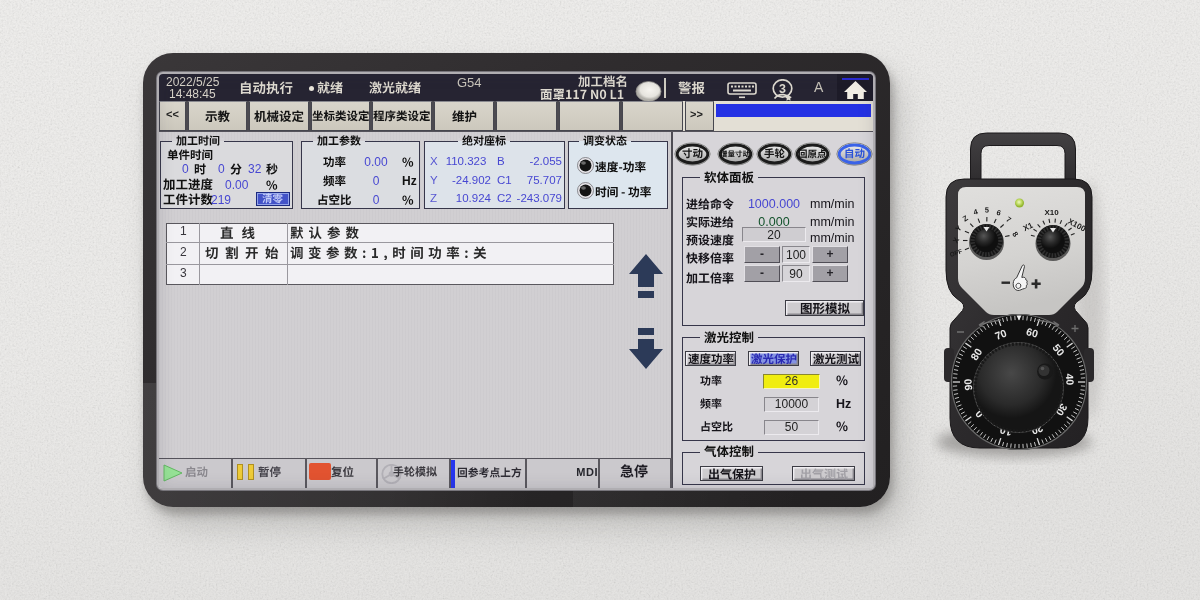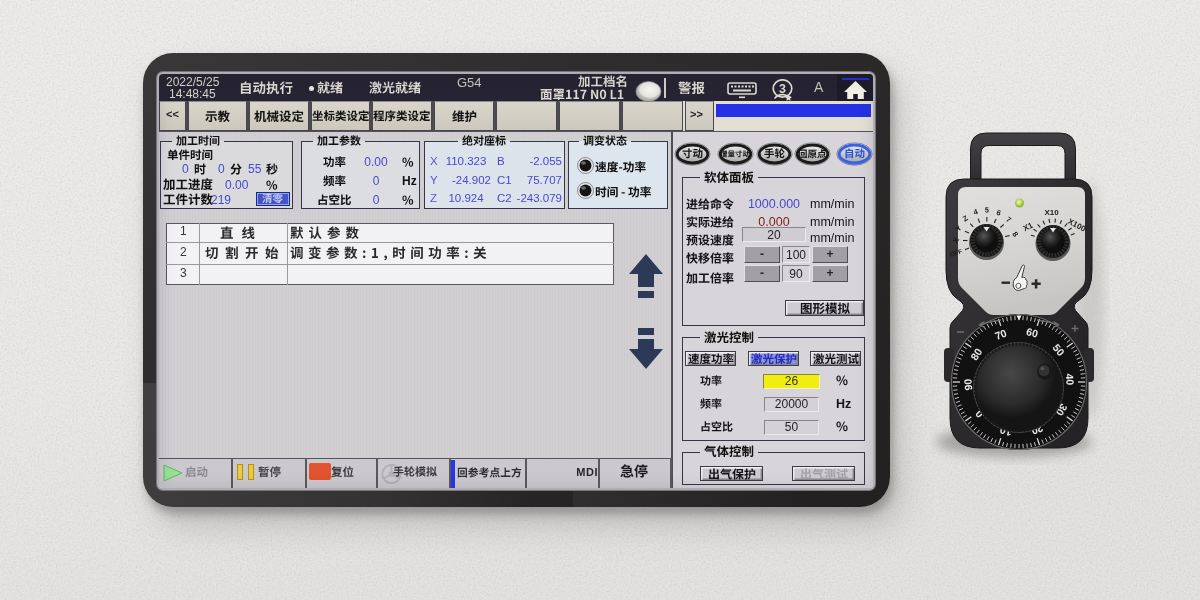--- a/index.html
+++ b/index.html
@@ -138,21 +138,21 @@
       <path d="M2.9 5.3H5.0V6.1H2.9ZM6.4 5.3H8.6V6.1H6.4ZM2.9 3.4H5.0V4.2H2.9ZM6.4 3.4H8.6V4.2H6.4ZM7.8 0.4C7.6 1.0 7.2 1.7 6.8 2.3H4.4L4.9 2.1C4.6 1.6 4.1 0.9 3.7 0.4L2.5 0.9C2.8 1.3 3.2 1.9 3.4 2.3H1.6V7.2H5.0V7.9H0.6V9.2H5.0V11.1H6.4V9.2H11.0V7.9H6.4V7.2H10.1V2.3H8.4C8.7 1.9 9.1 1.4 9.4 0.9Z M15.1 5.9V7.3H18.3V11.1H19.6V7.3H22.6V5.9H19.6V3.9H22.1V2.6H19.6V0.5H18.3V2.6H17.3C17.4 2.1 17.5 1.7 17.6 1.3L16.3 1.0C16.0 2.4 15.6 3.9 14.9 4.8C15.3 4.9 15.9 5.2 16.1 5.4C16.4 5.0 16.6 4.5 16.8 3.9H18.3V5.9ZM14.3 0.4C13.7 2.0 12.7 3.7 11.7 4.7C11.9 5.1 12.3 5.8 12.5 6.2C12.7 5.9 12.9 5.6 13.1 5.3V11.1H14.5V3.3C14.9 2.5 15.3 1.6 15.6 0.8Z M28.3 5.2C28.8 6.0 29.6 7.2 29.9 7.8L31.1 7.1C30.8 6.5 30.0 5.4 29.4 4.6ZM26.4 5.7V7.8H25.0V5.7ZM26.4 4.5H25.0V2.5H26.4ZM23.8 1.3V9.9H25.0V9.0H27.7V1.3ZM31.6 0.4V2.5H28.2V3.8H31.6V9.3C31.6 9.5 31.5 9.6 31.2 9.6C31.0 9.6 30.1 9.6 29.3 9.6C29.5 10.0 29.8 10.6 29.8 11.0C31.0 11.0 31.8 10.9 32.3 10.7C32.8 10.5 33.0 10.1 33.0 9.3V3.8H34.2V2.5H33.0V0.4Z M35.3 3.1V11.1H36.7V3.1ZM35.5 1.1C36.0 1.6 36.6 2.4 36.8 2.9L38.0 2.2C37.7 1.6 37.1 0.9 36.6 0.4ZM39.1 6.9H41.4V8.0H39.1ZM39.1 4.7H41.4V5.8H39.1ZM37.9 3.6V9.1H42.7V3.6ZM38.4 0.9V2.2H43.9V9.7C43.9 9.8 43.8 9.9 43.7 9.9C43.5 9.9 43.1 9.9 42.7 9.8C42.9 10.2 43.1 10.7 43.1 11.1C43.9 11.1 44.4 11.1 44.8 10.8C45.2 10.6 45.3 10.3 45.3 9.7V0.9Z" fill="#111"></path>
     </svg>
 <div style="position:absolute;left:23.0px;top:89.4px;font:normal 12px 'Liberation Sans',sans-serif;line-height:1;color:#4747d2;white-space:nowrap">0</div>
 <svg style="position:absolute;left:35.0px;top:88.5px" width="12.0" height="13.0" viewBox="0 0 12.0 13.0">
       <path d="M5.5 5.4C6.1 6.3 6.9 7.5 7.2 8.2L8.5 7.4C8.1 6.8 7.3 5.6 6.7 4.8ZM3.6 5.9V8.1H2.1V5.9ZM3.6 4.7H2.1V2.6H3.6ZM0.8 1.3V10.4H2.1V9.4H4.9V1.3ZM9.0 0.4V2.6H5.4V4.0H9.0V9.7C9.0 9.9 8.9 10.0 8.6 10.0C8.3 10.0 7.5 10.0 6.6 10.0C6.8 10.4 7.1 11.1 7.1 11.4C8.3 11.5 9.2 11.4 9.7 11.2C10.2 11.0 10.4 10.6 10.4 9.7V4.0H11.7V2.6H10.4V0.4Z" fill="#111"></path>
     </svg>
 <div style="position:absolute;left:59.0px;top:89.4px;font:normal 12px 'Liberation Sans',sans-serif;line-height:1;color:#4747d2;white-space:nowrap">0</div>
 <svg style="position:absolute;left:71.0px;top:88.5px" width="12.0" height="13.0" viewBox="0 0 12.0 13.0">
       <path d="M8.3 0.5 6.9 1.0C7.5 2.3 8.4 3.7 9.3 4.8H3.0C3.9 3.7 4.7 2.4 5.2 1.0L3.7 0.5C3.0 2.3 1.8 4.0 0.4 5.0C0.7 5.3 1.3 5.9 1.6 6.2C1.9 6.0 2.1 5.7 2.3 5.5V6.2H4.3C4.0 7.9 3.4 9.5 0.7 10.4C1.0 10.7 1.4 11.3 1.6 11.7C4.7 10.5 5.5 8.5 5.8 6.2H8.3C8.2 8.6 8.1 9.7 7.8 9.9C7.7 10.1 7.6 10.1 7.4 10.1C7.1 10.1 6.4 10.1 5.8 10.0C6.0 10.5 6.2 11.1 6.2 11.5C6.9 11.5 7.6 11.5 8.1 11.5C8.5 11.4 8.9 11.3 9.2 10.9C9.6 10.4 9.7 9.0 9.8 5.4V5.4C10.1 5.6 10.3 5.8 10.5 6.1C10.8 5.7 11.3 5.1 11.7 4.8C10.4 3.8 9.0 2.0 8.3 0.5Z" fill="#111"></path>
     </svg>
-<div style="position:absolute;left:89.0px;top:89.4px;font:normal 12px 'Liberation Sans',sans-serif;line-height:1;color:#4747d2;white-space:nowrap">55</div>
+<div style="position:absolute;left:89.0px;top:89.4px;font:normal 12px 'Liberation Sans',sans-serif;line-height:1;color:#4747d2;white-space:nowrap">32</div>
 <svg style="position:absolute;left:107.0px;top:88.5px" width="12.0" height="13.0" viewBox="0 0 12.0 13.0">
       <path d="M5.7 2.4C5.6 3.7 5.3 5.0 4.9 5.9C5.2 6.0 5.8 6.3 6.1 6.5C6.5 5.5 6.9 4.0 7.0 2.7ZM9.2 2.6C9.7 3.6 10.2 5.0 10.3 5.9L11.6 5.4C11.4 4.5 11.0 3.2 10.4 2.1ZM9.9 6.3C9.0 8.7 7.2 9.8 4.3 10.3C4.6 10.6 4.9 11.2 5.0 11.6C8.3 10.8 10.3 9.5 11.3 6.7ZM7.5 0.4V7.8H8.8V0.4ZM4.4 0.5C3.4 0.9 1.8 1.2 0.5 1.5C0.6 1.8 0.8 2.3 0.9 2.6C1.3 2.5 1.8 2.4 2.2 2.4V3.7H0.4V5.1H2.0C1.6 6.2 0.9 7.5 0.2 8.3C0.5 8.7 0.8 9.3 0.9 9.7C1.4 9.1 1.8 8.2 2.2 7.3V11.6H3.6V6.8C3.9 7.3 4.2 7.8 4.3 8.1L5.1 7.0C4.9 6.7 3.9 5.6 3.6 5.3V5.1H5.1V3.7H3.6V2.1C4.2 2.0 4.7 1.8 5.2 1.6Z" fill="#111"></path>
     </svg>
 <svg style="position:absolute;left:4.0px;top:104.0px" width="50.0" height="13.5" viewBox="0 0 50.0 13.5">
       <path d="M7.0 1.8V11.9H8.4V11.0H10.0V11.8H11.5V1.8ZM8.4 9.6V3.3H10.0V9.6ZM2.1 0.6 2.1 2.6H0.6V4.1H2.1C2.0 7.0 1.7 9.4 0.2 11.0C0.6 11.2 1.1 11.8 1.4 12.1C3.0 10.3 3.4 7.4 3.5 4.1H4.8C4.7 8.3 4.6 9.8 4.4 10.2C4.2 10.4 4.1 10.4 4.0 10.4C3.7 10.4 3.3 10.4 2.8 10.4C3.0 10.8 3.2 11.4 3.2 11.9C3.8 11.9 4.3 11.9 4.7 11.8C5.1 11.7 5.4 11.6 5.7 11.2C6.1 10.6 6.2 8.7 6.3 3.3C6.3 3.1 6.3 2.6 6.3 2.6H3.6L3.6 0.6Z M13.1 9.7V11.2H24.5V9.7H19.6V3.2H23.8V1.7H13.8V3.2H17.9V9.7Z M25.8 1.4C26.4 2.1 27.3 3.0 27.7 3.6L28.8 2.6C28.4 2.1 27.5 1.2 26.8 0.6ZM33.7 0.7V2.5H32.3V0.7H30.8V2.5H29.2V4.0H30.8V4.8C30.8 5.1 30.8 5.4 30.8 5.7H29.1V7.2H30.6C30.4 7.9 30.0 8.6 29.3 9.1C29.6 9.3 30.2 9.9 30.4 10.2C31.4 9.4 31.9 8.3 32.1 7.2H33.7V10.0H35.2V7.2H36.9V5.7H35.2V4.0H36.6V2.5H35.2V0.7ZM32.3 4.0H33.7V5.7H32.3C32.3 5.4 32.3 5.1 32.3 4.8ZM28.5 4.9H25.5V6.3H27.0V9.4C26.5 9.6 25.9 10.1 25.3 10.7L26.3 12.1C26.7 11.4 27.3 10.5 27.7 10.5C27.9 10.5 28.4 10.9 28.9 11.2C29.9 11.7 30.9 11.9 32.5 11.9C33.8 11.9 35.9 11.8 36.8 11.8C36.8 11.3 37.0 10.6 37.2 10.2C35.9 10.4 33.9 10.5 32.6 10.5C31.2 10.5 30.0 10.4 29.2 9.9C28.9 9.8 28.6 9.6 28.5 9.5Z M42.3 3.1V4.0H40.6V5.1H42.3V7.1H47.5V5.1H49.3V4.0H47.5V3.1H46.0V4.0H43.7V3.1ZM46.0 5.1V6.0H43.7V5.1ZM46.4 8.8C46.0 9.2 45.4 9.5 44.8 9.8C44.1 9.5 43.6 9.2 43.1 8.8ZM40.7 7.6V8.8H42.1L41.6 9.0C42.0 9.5 42.5 10.0 43.1 10.3C42.2 10.6 41.2 10.7 40.1 10.8C40.3 11.1 40.6 11.7 40.7 12.0C42.1 11.9 43.5 11.6 44.7 11.2C45.9 11.7 47.2 12.0 48.8 12.1C49.0 11.7 49.3 11.1 49.6 10.8C48.5 10.7 47.4 10.6 46.5 10.3C47.4 9.8 48.2 9.0 48.7 8.0L47.8 7.5L47.5 7.6ZM43.3 0.6C43.4 0.9 43.5 1.2 43.6 1.5H38.9V4.8C38.9 6.7 38.8 9.5 37.8 11.4C38.2 11.6 38.9 11.9 39.2 12.1C40.2 10.1 40.4 6.9 40.4 4.8V2.8H49.4V1.5H45.3C45.2 1.1 45.0 0.6 44.8 0.3Z" fill="#111"></path>
     </svg>
 <div style="position:absolute;left:66.0px;top:104.9px;font:normal 12px 'Liberation Sans',sans-serif;line-height:1;color:#4747d2;white-space:nowrap">0.00</div>
 <svg style="position:absolute;left:107.0px;top:104.5px" width="11.6" height="13.0" viewBox="0 0 11.6 13.0">
       <path d="M2.5 7.1C3.8 7.1 4.7 6.1 4.7 4.3C4.7 2.5 3.8 1.5 2.5 1.5C1.3 1.5 0.4 2.5 0.4 4.3C0.4 6.1 1.3 7.1 2.5 7.1ZM2.5 6.1C2.0 6.1 1.6 5.6 1.6 4.3C1.6 3.0 2.0 2.5 2.5 2.5C3.1 2.5 3.5 3.0 3.5 4.3C3.5 5.6 3.1 6.1 2.5 6.1ZM2.8 10.7H3.9L8.7 1.5H7.7ZM9.0 10.7C10.3 10.7 11.2 9.7 11.2 7.9C11.2 6.1 10.3 5.1 9.0 5.1C7.7 5.1 6.8 6.1 6.8 7.9C6.8 9.7 7.7 10.7 9.0 10.7ZM9.0 9.7C8.5 9.7 8.1 9.2 8.1 7.9C8.1 6.6 8.5 6.1 9.0 6.1C9.5 6.1 9.9 6.6 9.9 7.9C9.9 9.2 9.5 9.7 9.0 9.7Z" fill="#111"></path>
     </svg>
@@ -197,21 +197,21 @@
     </svg>
 <div style="position:absolute;left:271.0px;top:82.0px;font:normal 11.5px 'Liberation Sans',sans-serif;line-height:1;color:#5757d2;white-space:nowrap">X</div>
 <div style="position:absolute;left:282.0px;top:82.0px;width:50px;text-align:center;font:normal 11.5px 'Liberation Sans',sans-serif;line-height:1;color:#4747d2;white-space:nowrap">110.323</div>
 <div style="position:absolute;left:338.0px;top:82.0px;font:normal 11.5px 'Liberation Sans',sans-serif;line-height:1;color:#4747d2;white-space:nowrap">B</div>
 <div style="position:absolute;left:352.0px;top:82.0px;width:51px;text-align:right;font:normal 11.5px 'Liberation Sans',sans-serif;line-height:1;color:#4747d2;white-space:nowrap">-2.055</div>
 <div style="position:absolute;left:271.0px;top:100.7px;font:normal 11.5px 'Liberation Sans',sans-serif;line-height:1;color:#5757d2;white-space:nowrap">Y</div>
 <div style="position:absolute;left:282.0px;top:100.7px;width:50px;text-align:right;font:normal 11.5px 'Liberation Sans',sans-serif;line-height:1;color:#4747d2;white-space:nowrap">-24.902</div>
 <div style="position:absolute;left:338.0px;top:100.7px;font:normal 11.5px 'Liberation Sans',sans-serif;line-height:1;color:#4747d2;white-space:nowrap">C1</div>
 <div style="position:absolute;left:352.0px;top:100.7px;width:51px;text-align:right;font:normal 11.5px 'Liberation Sans',sans-serif;line-height:1;color:#4747d2;white-space:nowrap">75.707</div>
 <div style="position:absolute;left:271.0px;top:119.4px;font:normal 11.5px 'Liberation Sans',sans-serif;line-height:1;color:#5757d2;white-space:nowrap">Z</div>
-<div style="position:absolute;left:282.0px;top:119.4px;width:50px;text-align:center;font:normal 11.5px 'Liberation Sans',sans-serif;line-height:1;color:#4747d2;white-space:nowrap">10.924</div>
+<div style="position:absolute;left:282.0px;top:119.4px;width:50px;text-align:right;font:normal 11.5px 'Liberation Sans',sans-serif;line-height:1;color:#4747d2;white-space:nowrap">10.924</div>
 <div style="position:absolute;left:338.0px;top:119.4px;font:normal 11.5px 'Liberation Sans',sans-serif;line-height:1;color:#4747d2;white-space:nowrap">C2</div>
 <div style="position:absolute;left:352.0px;top:119.4px;width:51px;text-align:right;font:normal 11.5px 'Liberation Sans',sans-serif;line-height:1;color:#4747d2;white-space:nowrap">-243.079</div>
 <div class="abs" style="left:409px;top:67px;width:100px;height:68px;border:1.4px solid #36364a;background:#dde6ee;"></div>
     <div class="abs" style="left:420px;top:64px;width:52px;height:3px;background:#d3d1d5"></div>
     <div class="abs" style="left:420px;top:67px;width:52px;height:6.5px;background:#dde6ee"></div>
     <svg style="position:absolute;left:424.0px;top:60.5px" width="44.0" height="11.9" viewBox="0 0 44.0 11.9">
       <path d="M0.9 1.3C1.5 1.8 2.3 2.6 2.6 3.1L3.5 2.2C3.1 1.7 2.3 1.0 1.7 0.5ZM0.4 3.7V5.0H1.7V8.2C1.7 8.8 1.3 9.4 1.0 9.6C1.2 9.8 1.6 10.2 1.8 10.5C2.0 10.2 2.3 10.0 3.7 8.8C3.5 9.2 3.3 9.6 3.1 9.9C3.3 10.1 3.8 10.4 4.0 10.7C5.1 9.2 5.2 6.7 5.2 5.0V1.9H9.1V9.3C9.1 9.4 9.0 9.5 8.9 9.5C8.7 9.5 8.3 9.5 7.8 9.5C8.0 9.8 8.1 10.3 8.2 10.6C8.9 10.7 9.4 10.6 9.8 10.4C10.2 10.2 10.3 9.9 10.3 9.3V0.7H4.1V5.0C4.1 5.9 4.1 7.0 3.8 8.0C3.7 7.8 3.6 7.5 3.6 7.3L3.0 7.8V3.7ZM6.6 2.1V2.8H5.7V3.8H6.6V4.5H5.5V5.4H8.8V4.5H7.7V3.8H8.6V2.8H7.7V2.1ZM5.6 6.1V9.3H6.6V8.8H8.6V6.1ZM6.6 7.0H7.6V7.9H6.6Z M13.1 2.8C12.8 3.5 12.3 4.2 11.7 4.7C11.9 4.8 12.5 5.2 12.7 5.4C13.3 4.8 13.9 4.0 14.3 3.1ZM15.5 0.5C15.7 0.8 15.9 1.1 16.0 1.4H11.7V2.6H14.5V5.6H15.8V2.6H17.1V5.6H18.5V3.5C19.1 4.0 19.9 4.8 20.3 5.4L21.3 4.6C20.9 4.1 20.1 3.4 19.4 2.8L18.5 3.4V2.6H21.3V1.4H17.5C17.3 1.1 17.1 0.6 16.8 0.2ZM12.4 5.9V7.0H13.2C13.7 7.7 14.4 8.3 15.1 8.8C14.0 9.2 12.7 9.4 11.4 9.5C11.6 9.8 11.9 10.4 12.0 10.7C13.6 10.5 15.1 10.1 16.5 9.6C17.7 10.1 19.2 10.5 20.9 10.7C21.0 10.4 21.3 9.8 21.6 9.5C20.2 9.4 19.0 9.2 17.9 8.8C18.9 8.2 19.8 7.4 20.4 6.4L19.5 5.8L19.3 5.9ZM14.7 7.0H18.3C17.8 7.5 17.2 7.9 16.5 8.3C15.8 7.9 15.2 7.5 14.7 7.0Z M30.1 1.1C30.5 1.7 31.1 2.6 31.3 3.1L32.3 2.4C32.1 1.9 31.5 1.1 31.1 0.6ZM22.3 7.2 23.0 8.4C23.4 8.0 24.0 7.5 24.5 7.1V10.6H25.8V9.9C26.1 10.1 26.4 10.4 26.7 10.7C28.0 9.5 28.8 8.1 29.2 6.7C29.8 8.4 30.6 9.7 31.9 10.6C32.1 10.3 32.5 9.8 32.8 9.5C31.3 8.6 30.3 6.8 29.8 4.7H32.5V3.4H29.6V3.2V0.4H28.3V3.2V3.4H26.0V4.7H28.2C28.0 6.3 27.5 8.1 25.8 9.7V0.3H24.5V3.3C24.2 2.8 23.8 2.2 23.4 1.7L22.4 2.3C22.8 3.0 23.4 3.9 23.6 4.5L24.5 3.9V5.5C23.7 6.2 22.8 6.8 22.3 7.2Z M37.1 5.4C37.8 5.7 38.6 6.3 38.9 6.7L40.2 5.9C39.7 5.5 38.9 5.0 38.3 4.7ZM35.9 7.0V8.9C35.9 10.1 36.3 10.4 37.8 10.4C38.1 10.4 39.6 10.4 40.0 10.4C41.2 10.4 41.6 10.0 41.7 8.5C41.4 8.4 40.8 8.2 40.5 8.0C40.5 9.1 40.4 9.3 39.9 9.3C39.5 9.3 38.2 9.3 38.0 9.3C37.3 9.3 37.2 9.2 37.2 8.9V7.0ZM37.4 6.9C38.0 7.4 38.7 8.2 39.0 8.8L40.1 8.1C39.7 7.5 39.0 6.8 38.5 6.3ZM41.1 7.2C41.7 8.1 42.2 9.4 42.4 10.2L43.6 9.8C43.4 9.0 42.8 7.7 42.3 6.8ZM34.4 6.9C34.2 7.9 33.9 9.0 33.4 9.7L34.6 10.3C35.1 9.5 35.4 8.3 35.6 7.3ZM37.9 0.2C37.8 0.7 37.8 1.3 37.7 1.7H33.5V3.0H37.3C36.8 4.1 35.7 5.1 33.4 5.7C33.7 6.0 34.0 6.5 34.1 6.8C36.9 6.0 38.1 4.7 38.7 3.1C39.5 4.9 40.8 6.1 42.9 6.7C43.1 6.3 43.5 5.7 43.7 5.5C42.0 5.1 40.8 4.2 40.0 3.0H43.5V1.7H39.0C39.1 1.3 39.2 0.7 39.2 0.2Z" fill="#111"></path>
     </svg>
 <svg class="abs" style="left:418px;top:83px" width="17" height="17" viewBox="0 0 17 17">
 <circle cx="8.5" cy="8.5" r="8" fill="#e8e6ea" stroke="#706e74" stroke-width="0.8"></circle>
@@ -373,21 +373,21 @@
       <path d="M7.1 0.4C6.9 2.3 6.4 4.1 5.6 5.3C5.9 5.4 6.5 5.9 6.8 6.1C7.2 5.4 7.6 4.5 8.0 3.5H10.5C10.4 4.3 10.2 5.1 10.1 5.6L11.3 5.9C11.6 5.0 11.9 3.6 12.1 2.3L11.1 2.1L10.9 2.2H8.3C8.4 1.7 8.5 1.1 8.6 0.6ZM8.1 4.6V5.2C8.1 6.8 7.9 9.3 5.4 11.1C5.8 11.3 6.3 11.8 6.5 12.1C7.7 11.2 8.4 10.1 8.9 9.1C9.4 10.4 10.2 11.4 11.3 12.1C11.5 11.7 11.9 11.2 12.3 10.8C10.7 10.1 9.9 8.4 9.4 6.5C9.5 6.0 9.5 5.6 9.5 5.3V4.6ZM1.0 7.1C1.2 7.0 1.6 6.9 2.1 6.9H3.3V8.3C2.1 8.4 1.1 8.6 0.3 8.7L0.6 10.2L3.3 9.7V12.1H4.6V9.5L6.0 9.3L6.0 7.9L4.6 8.1V6.9H5.8L5.9 5.6H4.6V3.8H3.3V5.6H2.4C2.7 4.8 3.1 4.0 3.4 3.1H6.0V1.7H3.8L4.1 0.7L2.6 0.4C2.6 0.8 2.5 1.3 2.3 1.7H0.5V3.1H1.9C1.7 4.0 1.4 4.6 1.3 4.9C1.1 5.4 0.9 5.8 0.6 5.8C0.7 6.2 1.0 6.8 1.0 7.1Z M15.3 0.4C14.7 2.2 13.7 4.0 12.7 5.1C12.9 5.5 13.3 6.3 13.5 6.7C13.8 6.4 14.0 6.1 14.2 5.7V12.1H15.7V3.3C16.1 2.5 16.4 1.7 16.7 0.9ZM16.4 2.6V4.0H18.9C18.2 6.0 17.0 8.0 15.7 9.1C16.1 9.4 16.6 9.9 16.8 10.3C17.2 9.9 17.6 9.4 17.9 8.9V10.0H19.6V12.0H21.0V10.0H22.7V8.9C23.0 9.4 23.4 9.9 23.7 10.2C24.0 9.8 24.5 9.3 24.9 9.1C23.6 7.9 22.5 6.0 21.8 4.0H24.5V2.6H21.0V0.4H19.6V2.6ZM19.6 8.7H18.1C18.6 7.8 19.1 6.7 19.6 5.5ZM21.0 8.7V5.4C21.5 6.6 22.0 7.7 22.6 8.7Z M30.2 7.1H32.1V8.0H30.2ZM30.2 5.9V5.0H32.1V5.9ZM30.2 9.2H32.1V10.1H30.2ZM25.6 1.1V2.5H30.2C30.1 2.9 30.1 3.3 30.0 3.6H26.1V12.1H27.6V11.5H34.8V12.1H36.4V3.6H31.6L31.9 2.5H36.9V1.1ZM27.6 10.1V5.0H28.9V10.1ZM34.8 10.1H33.5V5.0H34.8Z M39.6 0.4V2.7H38.1V4.1H39.5C39.2 5.6 38.5 7.4 37.8 8.3C38.0 8.7 38.3 9.4 38.4 9.8C38.9 9.2 39.3 8.2 39.6 7.0V12.1H41.0V6.2C41.2 6.7 41.5 7.3 41.6 7.7L42.5 6.6C42.3 6.2 41.3 4.7 41.0 4.3V4.1H42.3V2.7H41.0V0.4ZM44.2 5.2C44.5 6.7 45.0 8.0 45.6 9.1C44.9 9.9 44.1 10.5 43.2 10.9C43.9 9.1 44.2 6.9 44.2 5.2ZM48.4 0.5C47.0 1.0 44.8 1.3 42.8 1.3V4.3C42.8 6.3 42.6 9.3 41.2 11.3C41.6 11.5 42.2 11.9 42.5 12.2C42.7 11.8 43.0 11.4 43.2 10.9C43.5 11.2 43.9 11.8 44.0 12.1C45.0 11.7 45.8 11.1 46.5 10.4C47.1 11.1 47.8 11.7 48.8 12.2C49.0 11.8 49.4 11.2 49.8 10.9C48.8 10.5 48.0 9.9 47.4 9.2C48.2 7.8 48.8 6.2 49.1 4.1L48.2 3.8L47.9 3.8H44.2V2.6C46.0 2.5 48.0 2.2 49.4 1.7ZM47.5 5.2C47.2 6.2 46.9 7.0 46.5 7.8C46.1 7.0 45.8 6.1 45.5 5.2Z" fill="#111"></path>
     </svg>
 <svg style="position:absolute;left:527.0px;top:124.0px" width="48.0" height="13.0" viewBox="0 0 48.0 13.0">
       <path d="M0.7 1.4C1.4 2.0 2.2 2.9 2.6 3.4L3.7 2.5C3.3 2.0 2.4 1.2 1.8 0.6ZM8.4 0.7V2.4H7.0V0.7H5.6V2.4H4.1V3.8H5.6V4.6C5.6 4.9 5.6 5.2 5.6 5.5H4.0V6.9H5.3C5.1 7.5 4.8 8.2 4.1 8.7C4.4 8.9 5.0 9.5 5.2 9.7C6.1 9.0 6.6 7.9 6.8 6.9H8.4V9.6H9.8V6.9H11.4V5.5H9.8V3.8H11.2V2.4H9.8V0.7ZM7.0 3.8H8.4V5.5H7.0C7.0 5.2 7.0 4.9 7.0 4.6ZM3.3 4.7H0.5V6.1H1.9V9.0C1.4 9.2 0.8 9.7 0.3 10.2L1.2 11.6C1.7 10.9 2.2 10.1 2.6 10.1C2.8 10.1 3.2 10.5 3.8 10.8C4.7 11.3 5.7 11.4 7.2 11.4C8.4 11.4 10.4 11.3 11.3 11.3C11.3 10.9 11.5 10.2 11.7 9.8C10.5 10.0 8.5 10.1 7.3 10.1C5.9 10.1 4.8 10.0 4.0 9.5C3.7 9.4 3.5 9.2 3.3 9.1Z M12.4 9.7 12.6 11.2C13.8 10.9 15.3 10.5 16.7 10.1L16.6 8.9C15.0 9.2 13.4 9.6 12.4 9.7ZM12.7 5.6C12.9 5.5 13.2 5.4 14.2 5.3C13.8 5.9 13.5 6.3 13.3 6.5C12.9 6.9 12.6 7.2 12.3 7.2C12.5 7.6 12.7 8.3 12.8 8.5C13.1 8.3 13.6 8.2 16.6 7.6C16.6 7.3 16.6 6.8 16.7 6.4L14.7 6.7C15.5 5.7 16.3 4.6 16.9 3.5L15.7 2.7C15.5 3.2 15.2 3.6 15.0 4.0L14.1 4.1C14.7 3.2 15.4 2.1 15.8 1.0L14.5 0.3C14.0 1.7 13.2 3.2 12.9 3.5C12.7 3.9 12.5 4.2 12.2 4.2C12.4 4.6 12.6 5.3 12.7 5.6ZM19.4 0.3C18.8 2.0 17.7 3.7 16.2 4.7C16.5 4.9 17.0 5.4 17.2 5.7C17.5 5.5 17.7 5.3 18.0 5.1V5.6H21.9V5.0C22.2 5.2 22.4 5.4 22.7 5.6C22.9 5.3 23.4 4.7 23.7 4.4C22.5 3.8 21.3 2.5 20.6 1.2L20.8 0.7ZM21.2 4.2H18.8C19.2 3.7 19.6 3.1 20.0 2.5C20.3 3.1 20.7 3.7 21.2 4.2ZM17.3 6.5V11.7H18.7V11.1H21.0V11.6H22.5V6.5ZM18.7 9.8V7.8H21.0V9.8Z M30.1 0.2C28.9 1.7 26.5 3.0 24.2 3.6C24.6 3.9 24.9 4.5 25.1 5.0C25.8 4.7 26.6 4.4 27.4 4.0V4.8H32.5V4.0C33.2 4.4 34.0 4.7 34.7 4.9C35.0 4.5 35.4 3.9 35.8 3.5C33.9 3.2 32.1 2.3 31.0 1.3L31.2 1.0ZM28.3 3.5C28.9 3.1 29.5 2.6 30.1 2.2C30.5 2.7 31.0 3.1 31.6 3.5ZM25.3 5.5V10.8H26.7V9.8H29.3V5.5ZM26.7 6.7H28.0V8.6H26.7ZM30.3 5.5V11.7H31.7V6.8H33.3V8.7C33.3 8.9 33.3 8.9 33.1 8.9C33.0 8.9 32.5 8.9 32.0 8.9C32.2 9.3 32.4 9.8 32.4 10.2C33.2 10.2 33.8 10.2 34.2 10.0C34.6 9.8 34.7 9.4 34.7 8.8V5.5Z M40.7 4.2C41.2 4.7 41.9 5.4 42.3 5.8H37.9V7.2H43.9C43.3 7.8 42.8 8.4 42.2 8.9C41.6 8.6 40.9 8.2 40.4 7.9L39.4 9.0C40.8 9.8 42.7 11.0 43.6 11.7L44.7 10.5C44.4 10.2 43.9 9.9 43.4 9.6C44.6 8.6 45.7 7.4 46.6 6.4L45.5 5.8L45.3 5.8H42.5L43.5 5.0C43.1 4.5 42.3 3.8 41.7 3.3ZM42.1 0.3C40.8 1.9 38.4 3.4 36.3 4.2C36.7 4.6 37.1 5.1 37.3 5.5C39.0 4.7 40.7 3.6 42.1 2.3C43.5 3.6 45.2 4.7 46.8 5.4C47.0 5.0 47.5 4.4 47.8 4.1C46.2 3.5 44.3 2.4 43.0 1.4L43.4 1.0Z" fill="#16141a"></path>
     </svg>
 <div style="position:absolute;left:583.0px;top:124.4px;width:64px;text-align:center;font:normal 12.5px 'Liberation Sans',sans-serif;line-height:1;color:#4747d2;white-space:nowrap">1000.000</div>
 <div style="position:absolute;left:651.0px;top:124.4px;font:normal 12.5px 'Liberation Sans',sans-serif;line-height:1;color:#16141a;white-space:nowrap">mm/min</div>
 <svg style="position:absolute;left:527.0px;top:142.0px" width="48.0" height="13.0" viewBox="0 0 48.0 13.0">
       <path d="M6.4 9.8C7.9 10.2 9.5 11.0 10.4 11.6L11.3 10.4C10.3 9.9 8.6 9.1 7.0 8.7ZM2.8 4.0C3.4 4.4 4.2 5.0 4.5 5.4L5.4 4.3C5.0 3.9 4.2 3.4 3.6 3.1ZM1.6 5.8C2.2 6.2 3.0 6.7 3.3 7.1L4.2 6.0C3.8 5.7 3.0 5.1 2.4 4.9ZM0.9 1.5V4.2H2.4V2.8H9.6V4.2H11.1V1.5H7.1C6.9 1.1 6.6 0.6 6.4 0.2L4.9 0.7C5.1 0.9 5.2 1.2 5.3 1.5ZM0.8 7.3V8.5H4.7C4.0 9.3 2.9 9.9 0.9 10.4C1.2 10.7 1.6 11.2 1.7 11.6C4.4 11.0 5.7 9.9 6.5 8.5H11.3V7.3H6.9C7.2 6.2 7.3 4.8 7.3 3.3H5.8C5.7 4.9 5.7 6.2 5.4 7.3Z M17.6 1.1V2.4H22.9V1.1ZM21.3 6.8C21.8 8.0 22.2 9.6 22.4 10.6L23.7 10.1C23.5 9.1 23.0 7.6 22.5 6.4ZM17.6 6.4C17.3 7.7 16.8 9.0 16.2 9.8C16.5 10.0 17.0 10.3 17.3 10.5C17.9 9.6 18.5 8.1 18.9 6.7ZM12.8 0.9V11.6H14.2V2.1H15.3C15.1 2.9 14.8 3.9 14.5 4.6C15.3 5.5 15.4 6.3 15.4 6.8C15.4 7.2 15.4 7.5 15.2 7.6C15.1 7.6 15.0 7.6 14.9 7.6C14.7 7.7 14.5 7.7 14.3 7.6C14.5 8.0 14.7 8.5 14.7 8.9C15.0 8.9 15.3 8.9 15.5 8.8C15.8 8.8 16.0 8.7 16.2 8.6C16.7 8.3 16.8 7.8 16.8 7.0C16.8 6.3 16.7 5.4 15.9 4.5C16.2 3.6 16.7 2.3 17.0 1.3L16.0 0.8L15.8 0.9ZM17.0 4.0V5.3H19.4V10.0C19.4 10.1 19.3 10.1 19.2 10.1C19.0 10.1 18.5 10.2 18.0 10.1C18.2 10.6 18.4 11.2 18.5 11.6C19.3 11.6 19.9 11.6 20.3 11.4C20.8 11.1 20.9 10.7 20.9 10.0V5.3H23.5V4.0Z M24.7 1.4C25.4 2.0 26.2 2.9 26.6 3.4L27.7 2.5C27.3 2.0 26.4 1.2 25.8 0.6ZM32.4 0.7V2.4H31.0V0.7H29.6V2.4H28.1V3.8H29.6V4.6C29.6 4.9 29.6 5.2 29.6 5.5H28.0V6.9H29.3C29.1 7.5 28.8 8.2 28.1 8.7C28.4 8.9 29.0 9.5 29.2 9.7C30.1 9.0 30.6 7.9 30.8 6.9H32.4V9.6H33.8V6.9H35.4V5.5H33.8V3.8H35.2V2.4H33.8V0.7ZM31.0 3.8H32.4V5.5H31.0C31.0 5.2 31.0 4.9 31.0 4.6ZM27.3 4.7H24.5V6.1H25.9V9.0C25.4 9.2 24.8 9.7 24.3 10.2L25.2 11.6C25.7 10.9 26.2 10.1 26.6 10.1C26.8 10.1 27.2 10.5 27.8 10.8C28.7 11.3 29.7 11.4 31.2 11.4C32.4 11.4 34.4 11.3 35.3 11.3C35.3 10.9 35.5 10.2 35.7 9.8C34.5 10.0 32.5 10.1 31.3 10.1C29.9 10.1 28.8 10.0 28.0 9.5C27.7 9.4 27.5 9.2 27.3 9.1Z M36.4 9.7 36.6 11.2C37.8 10.9 39.3 10.5 40.7 10.1L40.6 8.9C39.0 9.2 37.4 9.6 36.4 9.7ZM36.7 5.6C36.9 5.5 37.2 5.4 38.2 5.3C37.8 5.9 37.5 6.3 37.3 6.5C36.9 6.9 36.6 7.2 36.3 7.2C36.5 7.6 36.7 8.3 36.8 8.5C37.1 8.3 37.6 8.2 40.6 7.6C40.6 7.3 40.6 6.8 40.7 6.4L38.7 6.7C39.5 5.7 40.3 4.6 40.9 3.5L39.7 2.7C39.5 3.2 39.2 3.6 39.0 4.0L38.1 4.1C38.7 3.2 39.4 2.1 39.8 1.0L38.5 0.3C38.0 1.7 37.2 3.2 36.9 3.5C36.7 3.9 36.5 4.2 36.2 4.2C36.4 4.6 36.6 5.3 36.7 5.6ZM43.4 0.3C42.8 2.0 41.7 3.7 40.2 4.7C40.5 4.9 41.0 5.4 41.2 5.7C41.5 5.5 41.7 5.3 42.0 5.1V5.6H45.9V5.0C46.2 5.2 46.4 5.4 46.7 5.6C46.9 5.3 47.4 4.7 47.7 4.4C46.5 3.8 45.3 2.5 44.6 1.2L44.8 0.7ZM45.2 4.2H42.8C43.2 3.7 43.6 3.1 44.0 2.5C44.3 3.1 44.7 3.7 45.2 4.2ZM41.3 6.5V11.7H42.7V11.1H45.0V11.6H46.5V6.5ZM42.7 9.8V7.8H45.0V9.8Z" fill="#16141a"></path>
     </svg>
-<div style="position:absolute;left:583.0px;top:142.4px;width:64px;text-align:center;font:normal 12.5px 'Liberation Sans',sans-serif;line-height:1;color:#7f1d1d;white-space:nowrap">0.000</div>
+<div style="position:absolute;left:583.0px;top:142.4px;width:64px;text-align:center;font:normal 12.5px 'Liberation Sans',sans-serif;line-height:1;color:#14532d;white-space:nowrap">0.000</div>
 <div style="position:absolute;left:651.0px;top:142.4px;font:normal 12.5px 'Liberation Sans',sans-serif;line-height:1;color:#16141a;white-space:nowrap">mm/min</div>
 <svg style="position:absolute;left:527.0px;top:159.5px" width="48.0" height="13.0" viewBox="0 0 48.0 13.0">
       <path d="M7.8 4.8V7.0C7.8 8.2 7.5 9.7 4.8 10.6C5.1 10.8 5.5 11.3 5.7 11.6C8.7 10.4 9.2 8.6 9.2 7.0V4.8ZM8.7 9.8C9.4 10.4 10.3 11.2 10.7 11.7L11.7 10.7C11.2 10.2 10.3 9.4 9.6 8.9ZM0.8 3.6C1.4 3.9 2.1 4.4 2.7 4.8H0.3V6.1H2.1V10.1C2.1 10.2 2.1 10.2 1.9 10.2C1.7 10.2 1.2 10.2 0.6 10.2C0.8 10.6 1.0 11.2 1.1 11.6C1.9 11.6 2.5 11.6 2.9 11.4C3.4 11.1 3.5 10.8 3.5 10.1V6.1H4.2C4.1 6.7 3.9 7.2 3.8 7.6L4.9 7.8C5.1 7.1 5.5 6.0 5.7 5.0L4.8 4.8L4.6 4.8H4.1L4.4 4.4C4.2 4.2 3.9 4.0 3.5 3.8C4.2 3.2 4.9 2.2 5.4 1.4L4.5 0.8L4.3 0.9H0.6V2.1H3.4C3.1 2.5 2.8 2.9 2.5 3.2L1.6 2.7ZM5.9 3.0V8.7H7.2V4.2H9.8V8.7H11.2V3.0H9.0L9.3 2.1H11.7V0.8H5.5V2.1H7.8L7.7 3.0Z M13.2 1.4C13.9 2.0 14.7 2.8 15.1 3.3L16.1 2.3C15.7 1.8 14.8 1.0 14.1 0.5ZM12.4 4.1V5.4H13.9V9.1C13.9 9.6 13.5 10.1 13.3 10.2C13.5 10.5 13.9 11.1 14.0 11.5C14.2 11.2 14.6 10.8 16.8 9.0C16.6 8.7 16.4 8.1 16.3 7.8L15.2 8.6V4.1ZM17.6 0.8V2.1C17.6 2.9 17.4 3.8 15.9 4.4C16.2 4.6 16.7 5.2 16.9 5.4C18.6 4.7 19.0 3.3 19.0 2.1H20.6V3.4C20.6 4.6 20.8 5.1 22.0 5.1C22.2 5.1 22.6 5.1 22.8 5.1C23.1 5.1 23.3 5.1 23.5 5.0C23.5 4.7 23.4 4.1 23.4 3.8C23.3 3.8 23.0 3.9 22.8 3.9C22.6 3.9 22.3 3.9 22.2 3.9C22.0 3.9 21.9 3.7 21.9 3.4V0.8ZM21.2 6.9C20.8 7.6 20.3 8.2 19.7 8.7C19.1 8.2 18.6 7.6 18.3 6.9ZM16.6 5.6V6.9H17.5L16.9 7.1C17.4 8.0 17.9 8.8 18.6 9.4C17.8 9.9 16.8 10.2 15.7 10.4C16.0 10.7 16.3 11.2 16.4 11.6C17.6 11.3 18.7 10.9 19.7 10.3C20.6 10.9 21.6 11.4 22.8 11.7C23.0 11.3 23.4 10.7 23.7 10.4C22.6 10.2 21.7 9.9 20.9 9.4C21.8 8.5 22.5 7.4 23.0 5.9L22.1 5.5L21.9 5.6Z M24.6 1.5C25.2 2.2 26.0 3.0 26.4 3.6L27.6 2.7C27.2 2.1 26.3 1.3 25.6 0.8ZM27.3 4.7H24.5V6.0H26.0V9.2C25.4 9.4 24.9 9.9 24.3 10.4L25.2 11.6C25.7 10.9 26.3 10.2 26.8 10.2C27.1 10.2 27.5 10.5 28.0 10.8C28.9 11.3 30.0 11.4 31.4 11.4C32.6 11.4 34.5 11.3 35.3 11.3C35.3 10.9 35.5 10.2 35.7 9.9C34.5 10.0 32.7 10.1 31.5 10.1C30.2 10.1 29.1 10.1 28.3 9.7C27.9 9.5 27.6 9.3 27.3 9.2ZM29.5 4.4H30.8V5.4H29.5ZM32.2 4.4H33.6V5.4H32.2ZM30.8 0.4V1.4H27.9V2.6H30.8V3.3H28.2V6.5H30.2C29.6 7.3 28.5 8.0 27.6 8.4C27.9 8.7 28.3 9.2 28.5 9.5C29.3 9.1 30.2 8.4 30.8 7.5V9.7H32.2V7.6C33.1 8.2 34.0 8.8 34.5 9.3L35.3 8.3C34.8 7.8 33.7 7.1 32.7 6.5H35.0V3.3H32.2V2.6H35.4V1.4H32.2V0.4Z M40.6 3.0V3.8H39.0V4.9H40.6V6.8H45.6V4.9H47.3V3.8H45.6V3.0H44.2V3.8H42.0V3.0ZM44.2 4.9V5.7H42.0V4.9ZM44.6 8.4C44.1 8.8 43.6 9.1 43.0 9.4C42.3 9.1 41.8 8.8 41.4 8.4ZM39.1 7.3V8.4H40.4L39.9 8.6C40.3 9.1 40.8 9.6 41.4 9.9C40.5 10.1 39.5 10.3 38.5 10.4C38.7 10.7 39.0 11.2 39.1 11.6C40.5 11.4 41.8 11.1 42.9 10.7C44.0 11.2 45.3 11.5 46.8 11.6C47.0 11.3 47.4 10.7 47.7 10.4C46.6 10.3 45.5 10.2 44.6 9.9C45.5 9.4 46.2 8.7 46.8 7.7L45.9 7.2L45.6 7.3ZM41.6 0.6C41.7 0.8 41.8 1.1 41.8 1.4H37.3V4.6C37.3 6.4 37.3 9.1 36.3 11.0C36.7 11.1 37.3 11.4 37.6 11.6C38.6 9.6 38.8 6.6 38.8 4.6V2.7H47.5V1.4H43.5C43.4 1.0 43.2 0.6 43.0 0.3Z" fill="#16141a"></path>
     </svg>
 <div class="abs" style="left:583px;top:153px;width:64px;height:15px;background:#cfcdd1;border:1px solid;border-color:#88868c #eceaee #eceaee #88868c"></div>
 <div style="position:absolute;left:583.0px;top:155.4px;width:64px;text-align:center;font:normal 12px 'Liberation Sans',sans-serif;line-height:1;color:#222;white-space:nowrap">20</div>
 <div style="position:absolute;left:651.0px;top:158.4px;font:normal 12.5px 'Liberation Sans',sans-serif;line-height:1;color:#16141a;white-space:nowrap">mm/min</div>
 <svg style="position:absolute;left:527.0px;top:178.0px" width="48.0" height="13.0" viewBox="0 0 48.0 13.0">
       <path d="M1.8 0.4V11.6H3.3V3.5C3.5 4.1 3.7 4.7 3.8 5.1L4.8 4.6C4.7 4.0 4.3 3.1 3.9 2.4L3.3 2.6V0.4ZM0.8 2.7C0.7 3.7 0.5 5.1 0.2 5.9L1.3 6.3C1.6 5.4 1.8 3.9 1.8 2.9ZM9.4 5.7H8.1C8.2 5.4 8.2 5.0 8.2 4.6V3.5H9.4ZM6.7 0.4V2.2H4.6V3.5H6.7V4.6C6.7 5.0 6.7 5.4 6.7 5.7H4.1V7.1H6.5C6.2 8.4 5.4 9.7 3.6 10.6C3.9 10.8 4.4 11.4 4.6 11.7C6.3 10.8 7.2 9.5 7.7 8.1C8.3 9.7 9.3 11.0 10.8 11.7C11.0 11.2 11.5 10.6 11.8 10.3C10.3 9.7 9.3 8.6 8.7 7.1H11.5V5.7H10.8V2.2H8.2V0.4Z M16.0 0.4C15.1 0.8 13.8 1.2 12.5 1.4C12.7 1.7 12.9 2.2 12.9 2.5L14.1 2.3V3.8H12.4V5.1H13.7C13.4 6.3 12.8 7.6 12.2 8.3C12.4 8.7 12.8 9.3 12.9 9.7C13.3 9.1 13.8 8.1 14.1 7.1V11.6H15.5V6.8C15.7 7.3 16.0 7.8 16.1 8.1L16.9 6.9C16.7 6.7 15.8 5.6 15.5 5.3V5.1H16.8V3.8H15.5V2.0C15.9 1.9 16.4 1.8 16.9 1.6ZM18.6 8.5C19.0 8.7 19.4 9.0 19.7 9.2C18.7 9.9 17.6 10.3 16.4 10.5C16.6 10.8 17.0 11.3 17.1 11.7C20.2 10.9 22.6 9.3 23.7 6.2L22.7 5.8L22.5 5.8H21.1C21.3 5.6 21.4 5.3 21.6 5.1L20.5 4.9C21.7 4.1 22.6 3.1 23.1 1.8L22.2 1.4L22.0 1.5H20.3C20.5 1.2 20.7 0.9 20.9 0.7L19.5 0.4C18.9 1.2 17.9 2.1 16.4 2.8C16.7 3.0 17.1 3.5 17.4 3.8C18.0 3.5 18.6 3.1 19.1 2.6H21.1C20.8 3.0 20.5 3.3 20.1 3.6C19.8 3.4 19.4 3.2 19.1 3.0L18.0 3.7C18.3 3.9 18.7 4.1 18.9 4.3C18.2 4.7 17.4 5.0 16.6 5.2C16.8 5.4 17.1 5.9 17.3 6.3C18.2 6.0 19.0 5.7 19.8 5.3C19.2 6.2 18.1 7.1 16.6 7.8C16.9 8.0 17.3 8.5 17.5 8.8C18.5 8.3 19.3 7.7 20.0 7.0H21.8C21.5 7.5 21.2 8.0 20.7 8.4C20.4 8.2 20.1 7.9 19.7 7.8Z M28.7 7.0V11.6H30.0V11.2H33.2V11.6H34.6V7.0ZM30.0 9.9V8.3H33.2V9.9ZM33.0 2.9C32.8 3.6 32.5 4.4 32.3 5.0H29.9L30.8 4.7C30.7 4.2 30.5 3.5 30.2 2.9ZM30.7 0.5C30.8 0.8 30.9 1.3 31.0 1.7H28.2V2.9H30.1L29.0 3.3C29.2 3.8 29.4 4.5 29.5 5.0H27.7V6.3H35.6V5.0H33.6C33.9 4.5 34.1 3.8 34.4 3.2L33.3 2.9H35.2V1.7H32.4C32.4 1.2 32.2 0.7 32.0 0.2ZM26.9 0.4C26.3 2.1 25.3 3.8 24.2 4.9C24.4 5.3 24.8 6.0 25.0 6.4C25.2 6.1 25.5 5.8 25.7 5.5V11.6H27.1V3.4C27.5 2.5 27.9 1.7 28.2 0.8Z M45.8 2.8C45.4 3.3 44.7 4.0 44.3 4.4L45.3 5.0C45.8 4.6 46.5 4.1 47.0 3.5ZM36.8 3.7C37.5 4.0 38.2 4.6 38.6 5.0L39.6 4.2C39.2 3.8 38.4 3.2 37.8 2.9ZM36.5 8.1V9.4H41.2V11.6H42.8V9.4H47.5V8.1H42.8V7.3H41.2V8.1ZM40.9 0.6 41.3 1.3H36.8V2.6H40.9C40.7 3.0 40.4 3.3 40.3 3.5C40.1 3.7 39.9 3.8 39.7 3.9C39.9 4.2 40.1 4.8 40.1 5.0C40.3 4.9 40.6 4.9 41.5 4.8C41.1 5.2 40.7 5.5 40.6 5.7C40.1 6.0 39.9 6.2 39.5 6.3C39.7 6.6 39.9 7.2 39.9 7.4C40.2 7.3 40.7 7.2 43.5 6.9C43.6 7.1 43.7 7.3 43.8 7.5L44.9 7.1C44.8 6.8 44.6 6.5 44.4 6.1C45.1 6.5 45.9 7.1 46.4 7.5L47.4 6.6C46.9 6.2 45.8 5.5 45.0 5.1L44.2 5.7C44.0 5.4 43.8 5.2 43.6 4.9L42.6 5.3C42.7 5.5 42.9 5.7 43.0 5.9L41.7 6.0C42.7 5.2 43.7 4.3 44.5 3.3L43.4 2.7C43.2 3.0 42.9 3.3 42.6 3.7L41.5 3.7C41.8 3.4 42.1 3.0 42.3 2.6H47.3V1.3H43.0C42.9 1.0 42.6 0.6 42.4 0.3ZM36.5 6.3 37.2 7.5C37.9 7.1 38.7 6.7 39.5 6.3L39.8 6.1L39.5 5.1C38.4 5.6 37.2 6.0 36.5 6.3Z" fill="#16141a"></path>
     </svg>
@@ -433,21 +433,21 @@
     </svg>
 <div class="abs" style="left:604px;top:299.5px;width:57px;height:15px;background:#f0ed10;border:1px solid;border-color:#8a8830 #f6f4c0 #f6f4c0 #8a8830"></div>
 <div style="position:absolute;left:604.0px;top:301.4px;width:57px;text-align:center;font:normal 12px 'Liberation Sans',sans-serif;line-height:1;color:#33312a;white-space:nowrap">26</div>
 <svg style="position:absolute;left:677.0px;top:300.0px" width="12.0" height="13.5" viewBox="0 0 12.0 13.5">
       <path d="M2.7 7.4C4.0 7.4 4.9 6.3 4.9 4.5C4.9 2.6 4.0 1.6 2.7 1.6C1.3 1.6 0.4 2.6 0.4 4.5C0.4 6.3 1.3 7.4 2.7 7.4ZM2.7 6.4C2.1 6.4 1.7 5.8 1.7 4.5C1.7 3.1 2.1 2.6 2.7 2.6C3.2 2.6 3.6 3.1 3.6 4.5C3.6 5.8 3.2 6.4 2.7 6.4ZM3.0 11.2H4.0L9.1 1.6H8.0ZM9.4 11.2C10.7 11.2 11.6 10.1 11.6 8.2C11.6 6.4 10.7 5.3 9.4 5.3C8.1 5.3 7.1 6.4 7.1 8.2C7.1 10.1 8.1 11.2 9.4 11.2ZM9.4 10.1C8.8 10.1 8.4 9.6 8.4 8.2C8.4 6.8 8.8 6.3 9.4 6.3C9.9 6.3 10.3 6.8 10.3 8.2C10.3 9.6 9.9 10.1 9.4 10.1Z" fill="#16141a"></path>
     </svg>
 <svg style="position:absolute;left:541.0px;top:324.0px" width="22.0" height="11.9" viewBox="0 0 22.0 11.9">
       <path d="M1.2 5.3C1.0 6.0 0.7 6.8 0.2 7.4C0.5 7.5 1.0 7.8 1.2 8.0C1.6 7.4 2.0 6.4 2.2 5.5ZM5.9 3.0V8.2H7.0V4.0H9.2V8.2H10.3V3.0H8.4L8.8 2.1H10.5V0.9H5.6V2.1H7.6C7.5 2.4 7.4 2.7 7.2 3.0ZM7.5 4.4C7.5 8.0 7.5 9.1 4.9 9.8C5.2 10.0 5.4 10.4 5.5 10.7C6.9 10.4 7.6 9.8 8.0 9.0C8.7 9.5 9.6 10.2 10.0 10.7L10.7 9.9C10.3 9.4 9.3 8.7 8.7 8.2L8.2 8.7C8.6 7.7 8.6 6.4 8.6 4.4ZM4.5 5.4C4.3 6.2 4.0 6.9 3.7 7.5V4.8H5.6V3.6H3.9V2.6H5.3V1.5H3.9V0.3H2.7V3.6H2.0V1.3H1.0V3.6H0.3V4.8H2.5V8.1H3.2C2.5 8.9 1.6 9.4 0.3 9.7C0.6 9.9 0.8 10.4 1.0 10.7C3.6 9.9 5.0 8.4 5.6 5.6Z M20.0 2.6C19.6 3.0 19.0 3.6 18.6 4.0L19.5 4.6C20.0 4.3 20.6 3.8 21.1 3.2ZM11.7 3.4C12.3 3.7 13.1 4.2 13.4 4.6L14.3 3.8C13.9 3.5 13.2 3.0 12.6 2.7ZM11.5 7.4V8.6H15.8V10.6H17.2V8.6H21.5V7.4H17.2V6.7H15.8V7.4ZM15.5 0.6 15.9 1.2H11.8V2.4H15.5C15.3 2.8 15.0 3.1 14.9 3.2C14.8 3.4 14.6 3.5 14.4 3.6C14.6 3.8 14.7 4.4 14.8 4.6C15.0 4.5 15.2 4.5 16.0 4.4C15.7 4.8 15.3 5.0 15.2 5.2C14.8 5.5 14.5 5.7 14.2 5.7C14.4 6.0 14.5 6.6 14.6 6.8C14.9 6.7 15.3 6.6 17.9 6.3C18.0 6.5 18.1 6.7 18.1 6.9L19.2 6.5C19.1 6.2 18.9 5.9 18.7 5.6C19.4 6.0 20.1 6.5 20.5 6.9L21.5 6.1C21.0 5.7 20.0 5.0 19.3 4.7L18.5 5.3C18.3 5.0 18.2 4.7 18.0 4.5L17.0 4.9C17.2 5.0 17.3 5.2 17.4 5.4L16.3 5.5C17.1 4.8 18.0 3.9 18.8 3.1L17.8 2.5C17.6 2.8 17.3 3.1 17.1 3.4L16.0 3.4C16.3 3.1 16.6 2.8 16.8 2.4H21.4V1.2H17.4C17.3 0.9 17.1 0.6 16.8 0.3ZM11.4 5.8 12.1 6.8C12.7 6.5 13.5 6.1 14.2 5.7L14.4 5.6L14.2 4.7C13.2 5.1 12.1 5.5 11.4 5.8Z" fill="#16141a"></path>
     </svg>
 <div class="abs" style="left:605px;top:322.5px;width:55px;height:15px;background:#d4d2d6;border:1px solid;border-color:#88868c #eceaee #eceaee #88868c"></div>
-<div style="position:absolute;left:605.0px;top:324.4px;width:55px;text-align:center;font:normal 12px 'Liberation Sans',sans-serif;line-height:1;color:#222;white-space:nowrap">20000</div>
+<div style="position:absolute;left:605.0px;top:324.4px;width:55px;text-align:center;font:normal 12px 'Liberation Sans',sans-serif;line-height:1;color:#222;white-space:nowrap">10000</div>
 <div style="position:absolute;left:677.0px;top:324.4px;font:bold 12.5px 'Liberation Sans',sans-serif;line-height:1;color:#16141a;white-space:nowrap">Hz</div>
 <svg style="position:absolute;left:541.0px;top:347.0px" width="33.0" height="11.9" viewBox="0 0 33.0 11.9">
       <path d="M1.5 5.3V10.6H2.8V10.1H8.2V10.6H9.5V5.3H6.0V3.4H10.3V2.2H6.0V0.3H4.7V5.3ZM2.8 8.8V6.6H8.2V8.8Z M16.9 4.1C18.0 4.6 19.6 5.5 20.4 5.9L21.3 4.9C20.4 4.4 18.8 3.7 17.8 3.2ZM15.1 3.2C14.2 3.9 13.0 4.5 11.8 4.9L12.5 6.1L13.1 5.8V6.9H15.8V9.1H11.8V10.3H21.3V9.1H17.2V6.9H20.0V5.8H13.2C14.2 5.3 15.3 4.7 16.1 4.0ZM15.4 0.6C15.6 0.9 15.7 1.3 15.8 1.6H11.7V4.3H13.0V2.8H20.0V4.1H21.3V1.6H17.4C17.3 1.2 17.0 0.6 16.8 0.2Z M23.2 10.7C23.6 10.4 24.1 10.2 27.0 9.1C27.0 8.8 26.9 8.2 26.9 7.7L24.6 8.5V4.9H27.1V3.6H24.6V0.5H23.2V8.5C23.2 9.1 22.9 9.4 22.6 9.6C22.8 9.8 23.1 10.3 23.2 10.7ZM27.6 0.4V8.4C27.6 9.9 28.0 10.4 29.3 10.4C29.5 10.4 30.5 10.4 30.8 10.4C32.1 10.4 32.4 9.5 32.5 7.3C32.1 7.2 31.6 6.9 31.2 6.7C31.2 8.6 31.1 9.1 30.6 9.1C30.4 9.1 29.7 9.1 29.5 9.1C29.1 9.1 29.0 9.0 29.0 8.4V5.9C30.2 5.0 31.5 4.1 32.5 3.2L31.4 2.0C30.8 2.7 29.9 3.6 29.0 4.3V0.4Z" fill="#16141a"></path>
     </svg>
 <div class="abs" style="left:605px;top:345.5px;width:55px;height:15px;background:#d4d2d6;border:1px solid;border-color:#88868c #eceaee #eceaee #88868c"></div>
 <div style="position:absolute;left:605.0px;top:347.4px;width:55px;text-align:center;font:normal 12px 'Liberation Sans',sans-serif;line-height:1;color:#222;white-space:nowrap">50</div>
 <svg style="position:absolute;left:677.0px;top:346.0px" width="12.0" height="13.5" viewBox="0 0 12.0 13.5">
       <path d="M2.7 7.4C4.0 7.4 4.9 6.3 4.9 4.5C4.9 2.6 4.0 1.6 2.7 1.6C1.3 1.6 0.4 2.6 0.4 4.5C0.4 6.3 1.3 7.4 2.7 7.4ZM2.7 6.4C2.1 6.4 1.7 5.8 1.7 4.5C1.7 3.1 2.1 2.6 2.7 2.6C3.2 2.6 3.6 3.1 3.6 4.5C3.6 5.8 3.2 6.4 2.7 6.4ZM3.0 11.2H4.0L9.1 1.6H8.0ZM9.4 11.2C10.7 11.2 11.6 10.1 11.6 8.2C11.6 6.4 10.7 5.3 9.4 5.3C8.1 5.3 7.1 6.4 7.1 8.2C7.1 10.1 8.1 11.2 9.4 11.2ZM9.4 10.1C8.8 10.1 8.4 9.6 8.4 8.2C8.4 6.8 8.8 6.3 9.4 6.3C9.9 6.3 10.3 6.8 10.3 8.2C10.3 9.6 9.9 10.1 9.4 10.1Z" fill="#16141a"></path>
     </svg>
 <div class="abs" style="left:523px;top:377.5px;width:183px;height:33px;border:1.4px solid #36364a;"></div>

